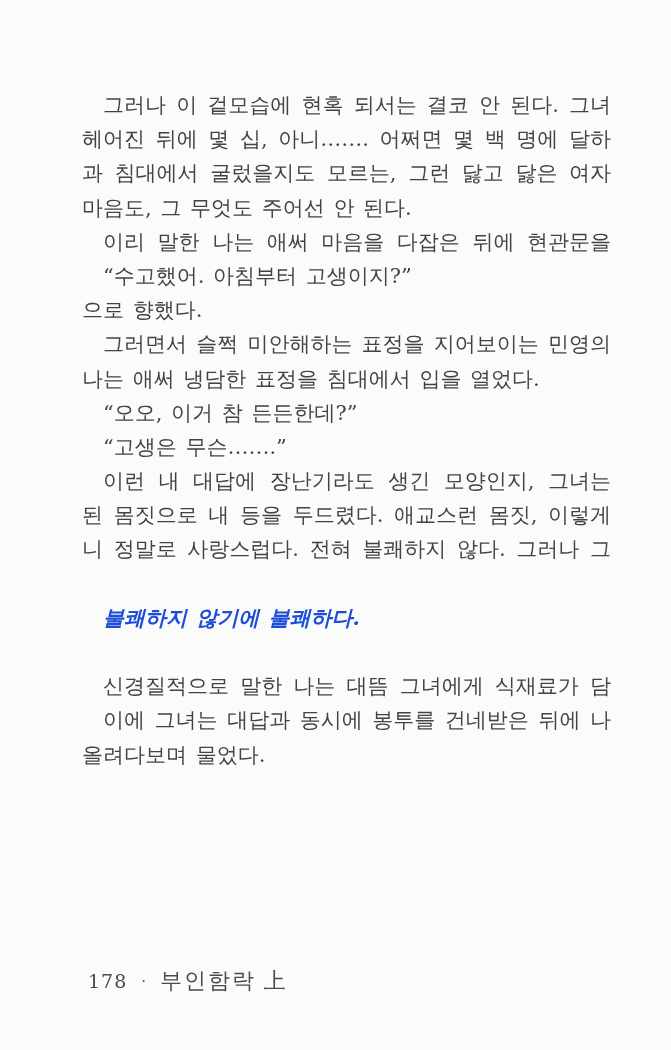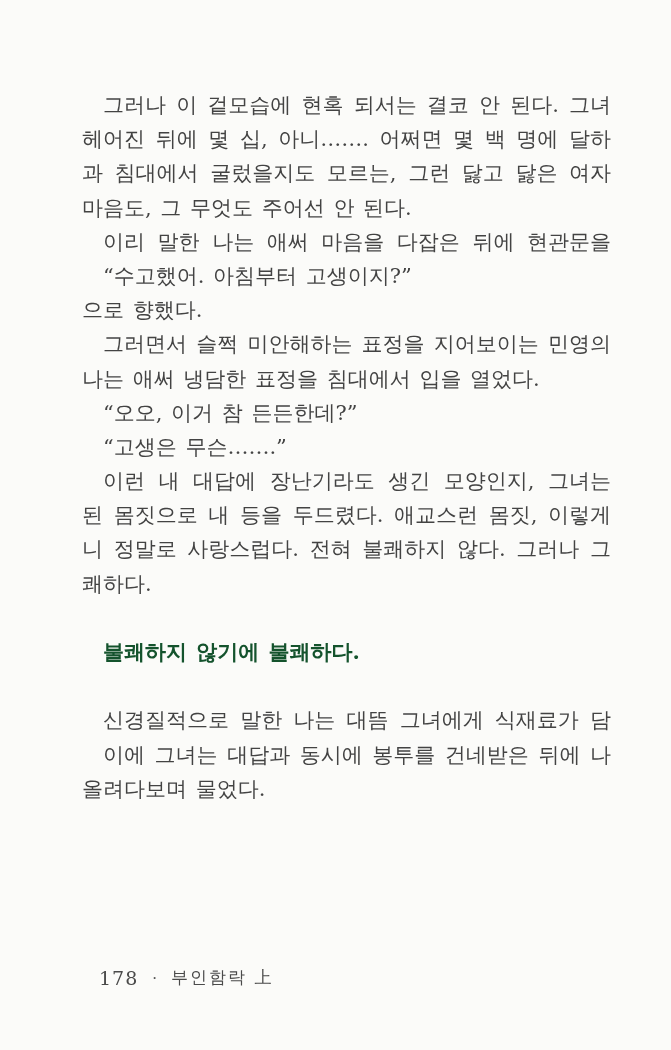--- a/index.html
+++ b/index.html
@@ -26,32 +26,32 @@
     word-spacing: 2px;
   }
   .line.justify {
     white-space: normal;
     text-align: justify;
     text-align-last: justify;
     overflow: hidden;
   }
   .line.indent { text-indent: 21px; }
   .line.blank {  }
-  .line.bold { font-weight: bold; color: #14532d; }
+  .line.bold { font-weight: bold; color: #1d4ed8; font-style: italic; }
   .footer {
     position: absolute;
-    left: 99px;
+    left: 88px;
     top: 966px;
     display: flex;
     align-items: center;
     color: #4a4a4a;
   }
   .footer .page-num { font-size: 19px; letter-spacing: 1px; }
   .footer .dot { margin: 0 14px; font-size: 15px; color: #555; }
-  .footer .title { font-size: 17px; letter-spacing: 2px; }
+  .footer .title { font-size: 22px; letter-spacing: 2px; font-family: Liberation Serif, serif; }
 </style>
 </head>
 <body>
 
 <div class="page">
 
   <div class="text-block">
     <div class="line indent justify">그러나 이 겉모습에 현혹 되서는 결코 안 된다. 그녀는 나와</div>
     <div class="line justify">헤어진 뒤에 몇 십, 아니……. 어쩌면 몇 백 명에 달하는 남성들</div>
     <div class="line justify">과 침대에서 굴렀을지도 모르는, 그런 닳고 닳은 여자다. 정도,</div>
@@ -59,21 +59,20 @@
     <div class="line indent justify">이리 말한 나는 애써 마음을 다잡은 뒤에 현관문을 닫고 부엌</div>
     <div class="line indent">“수고했어. 아침부터 고생이지?”</div>
     <div class="line">으로 향했다.</div>
     <div class="line indent justify">그러면서 슬쩍 미안해하는 표정을 지어보이는 민영의 태도에</div>
     <div class="line">나는 애써 냉담한 표정을 침대에서 입을 열었다.</div>
     <div class="line indent">“오오, 이거 참 든든한데?”</div>
     <div class="line indent">“고생은 무슨…….”</div>
     <div class="line indent justify">이런 내 대답에 장난기라도 생긴 모양인지, 그녀는 짐짓 과장</div>
     <div class="line justify">된 몸짓으로 내 등을 두드렸다. 애교스런 몸짓, 이렇게 보고 있으</div>
     <div class="line justify">니 정말로 사랑스럽다. 전혀 불쾌하지 않다. 그러나 그렇기에 불</div>
-    <div class="line">쾌하다.</div>
 
     <div class="line blank"></div>
     <div class="line indent bold">불쾌하지 않기에 불쾌하다.</div>
     <div class="line blank"></div>
 
     <div class="line indent justify">신경질적으로 말한 나는 대뜸 그녀에게 식재료가 담긴 봉투를</div>
     <div class="line indent justify">이에 그녀는 대답과 동시에 봉투를 건네받은 뒤에 나를 곧장</div>
     <div class="line">올려다보며 물었다.</div>
   </div>
 

